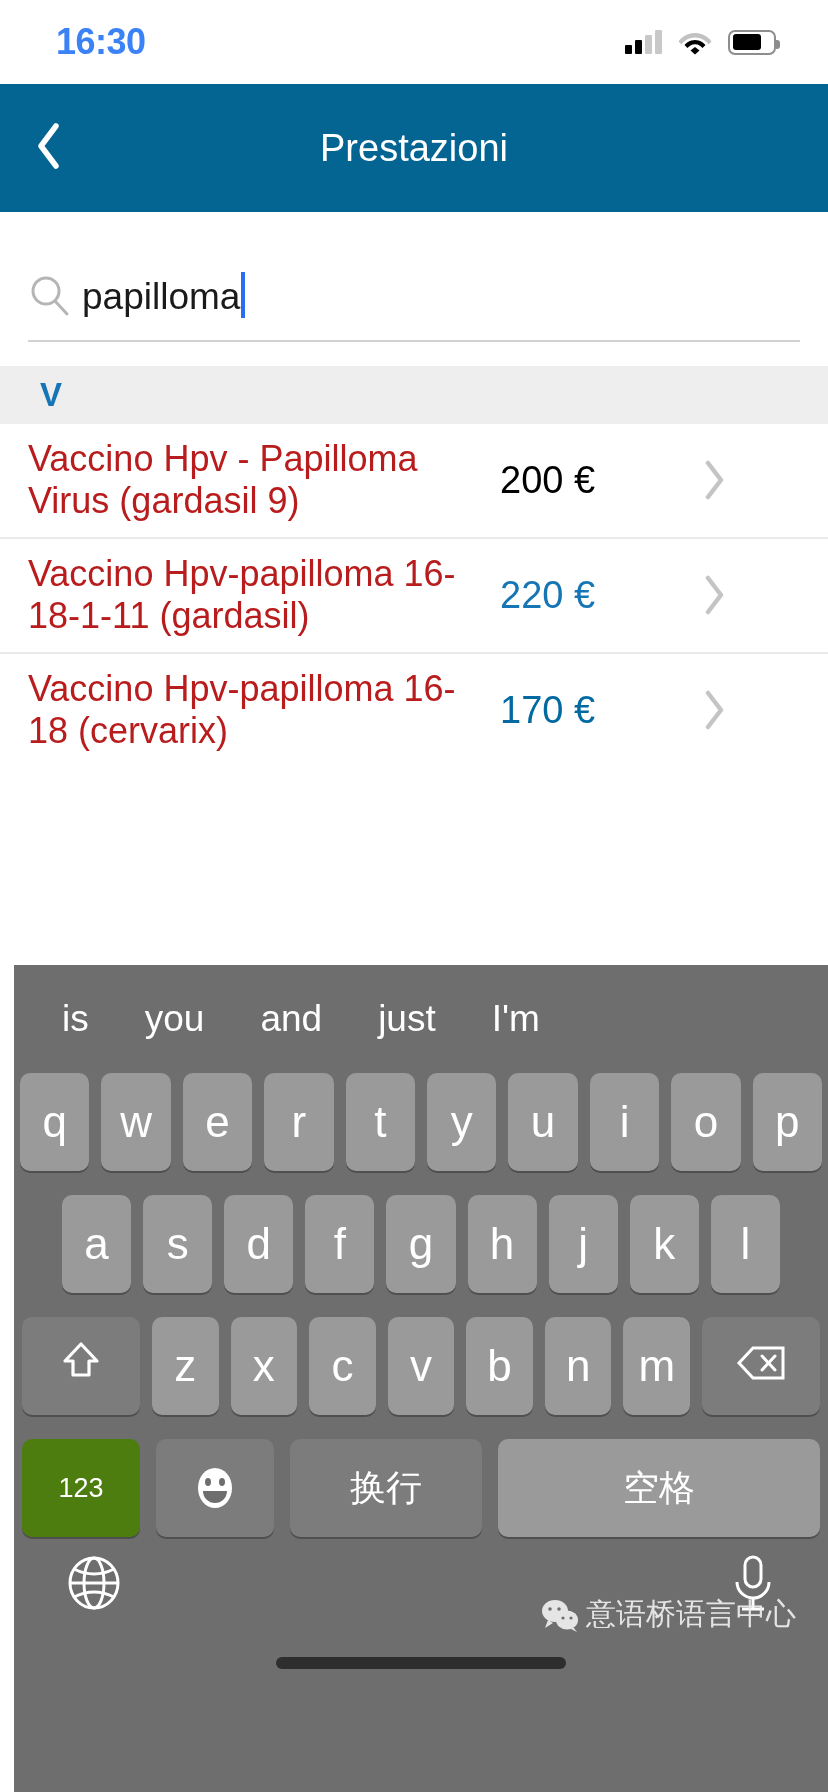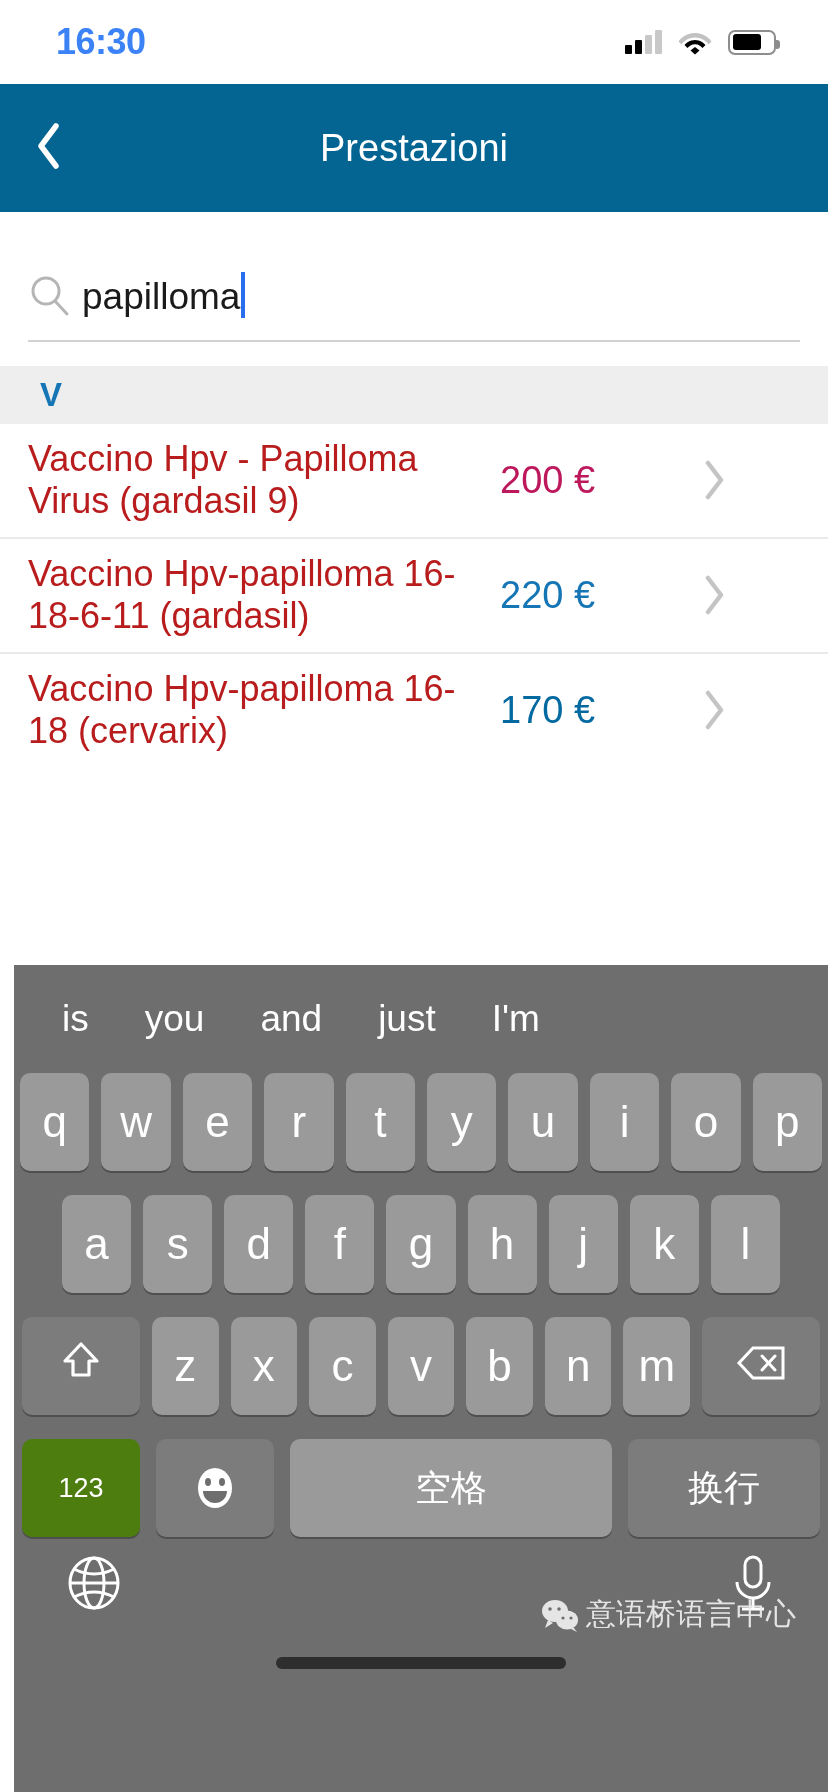--- a/index.html
+++ b/index.html
@@ -259,29 +259,29 @@
 </div>
 <div class="search-rule"></div>
 
 <div class="section-head">
   <span class="letter" style="color: rgb(21, 117, 181);">V</span>
 </div>
 
 <div class="list">
   <div class="row">
     <div class="row-title">Vaccino Hpv - Papilloma Virus (gardasil 9)</div>
-    <div class="row-price" style="color: #be185d;">200 €</div>
+    <div class="row-price" style="color: #000000;">200 €</div>
     <div class="row-chevron">
       <svg viewBox="0 0 22 40">
           <path d="M4 3 L17 20 L4 37" fill="none" stroke="#c4c4c4" stroke-width="4.5" stroke-linecap="round" stroke-linejoin="round"></path>
         </svg>
     </div>
   </div>
   <div class="row">
-    <div class="row-title">Vaccino Hpv-papilloma 16-18-6-11 (gardasil)</div>
+    <div class="row-title">Vaccino Hpv-papilloma 16-18-1-11 (gardasil)</div>
     <div class="row-price" style="color: rgb(21, 117, 181);">220 €</div>
     <div class="row-chevron">
       <svg viewBox="0 0 22 40">
           <path d="M4 3 L17 20 L4 37" fill="none" stroke="#c4c4c4" stroke-width="4.5" stroke-linecap="round" stroke-linejoin="round"></path>
         </svg>
     </div>
   </div>
   <div class="row">
     <div class="row-title">Vaccino Hpv-papilloma 16-18 (cervarix)</div>
     <div class="row-price" style="color: #0369a1;">170 €</div>
@@ -359,22 +359,22 @@
     <span class="key kemoji">
       <span class="emoji-face">
         <svg viewBox="0 0 50 50" width="50" height="50">
           <ellipse cx="25" cy="25" rx="17" ry="20" fill="#ffffff"></ellipse>
           <ellipse cx="18" cy="19" rx="3" ry="4" fill="#6e6e6e"></ellipse>
           <ellipse cx="32" cy="19" rx="3" ry="4" fill="#6e6e6e"></ellipse>
           <path d="M13 28 L37 28 A12 12 0 0 1 13 28 Z" fill="#6e6e6e"></path>
         </svg>
       </span>
     </span>
+    <span class="key kreturn">换行</span>
     <span class="key kspace">空格</span>
-    <span class="key kreturn">换行</span>
   </div>
 
   <div class="kbd-bottom">
     <span class="globe-icon">
       <svg viewBox="0 0 52 56" width="52" height="56">
         <ellipse cx="26" cy="28" rx="24" ry="25" fill="none" stroke="#ffffff" stroke-width="3"></ellipse>
         <ellipse cx="26" cy="28" rx="10" ry="25" fill="none" stroke="#ffffff" stroke-width="3"></ellipse>
         <line x1="2" y1="28" x2="50" y2="28" stroke="#ffffff" stroke-width="3"></line>
         <path d="M6 14 Q26 24 46 14" fill="none" stroke="#ffffff" stroke-width="3"></path>
         <path d="M6 42 Q26 32 46 42" fill="none" stroke="#ffffff" stroke-width="3"></path>

